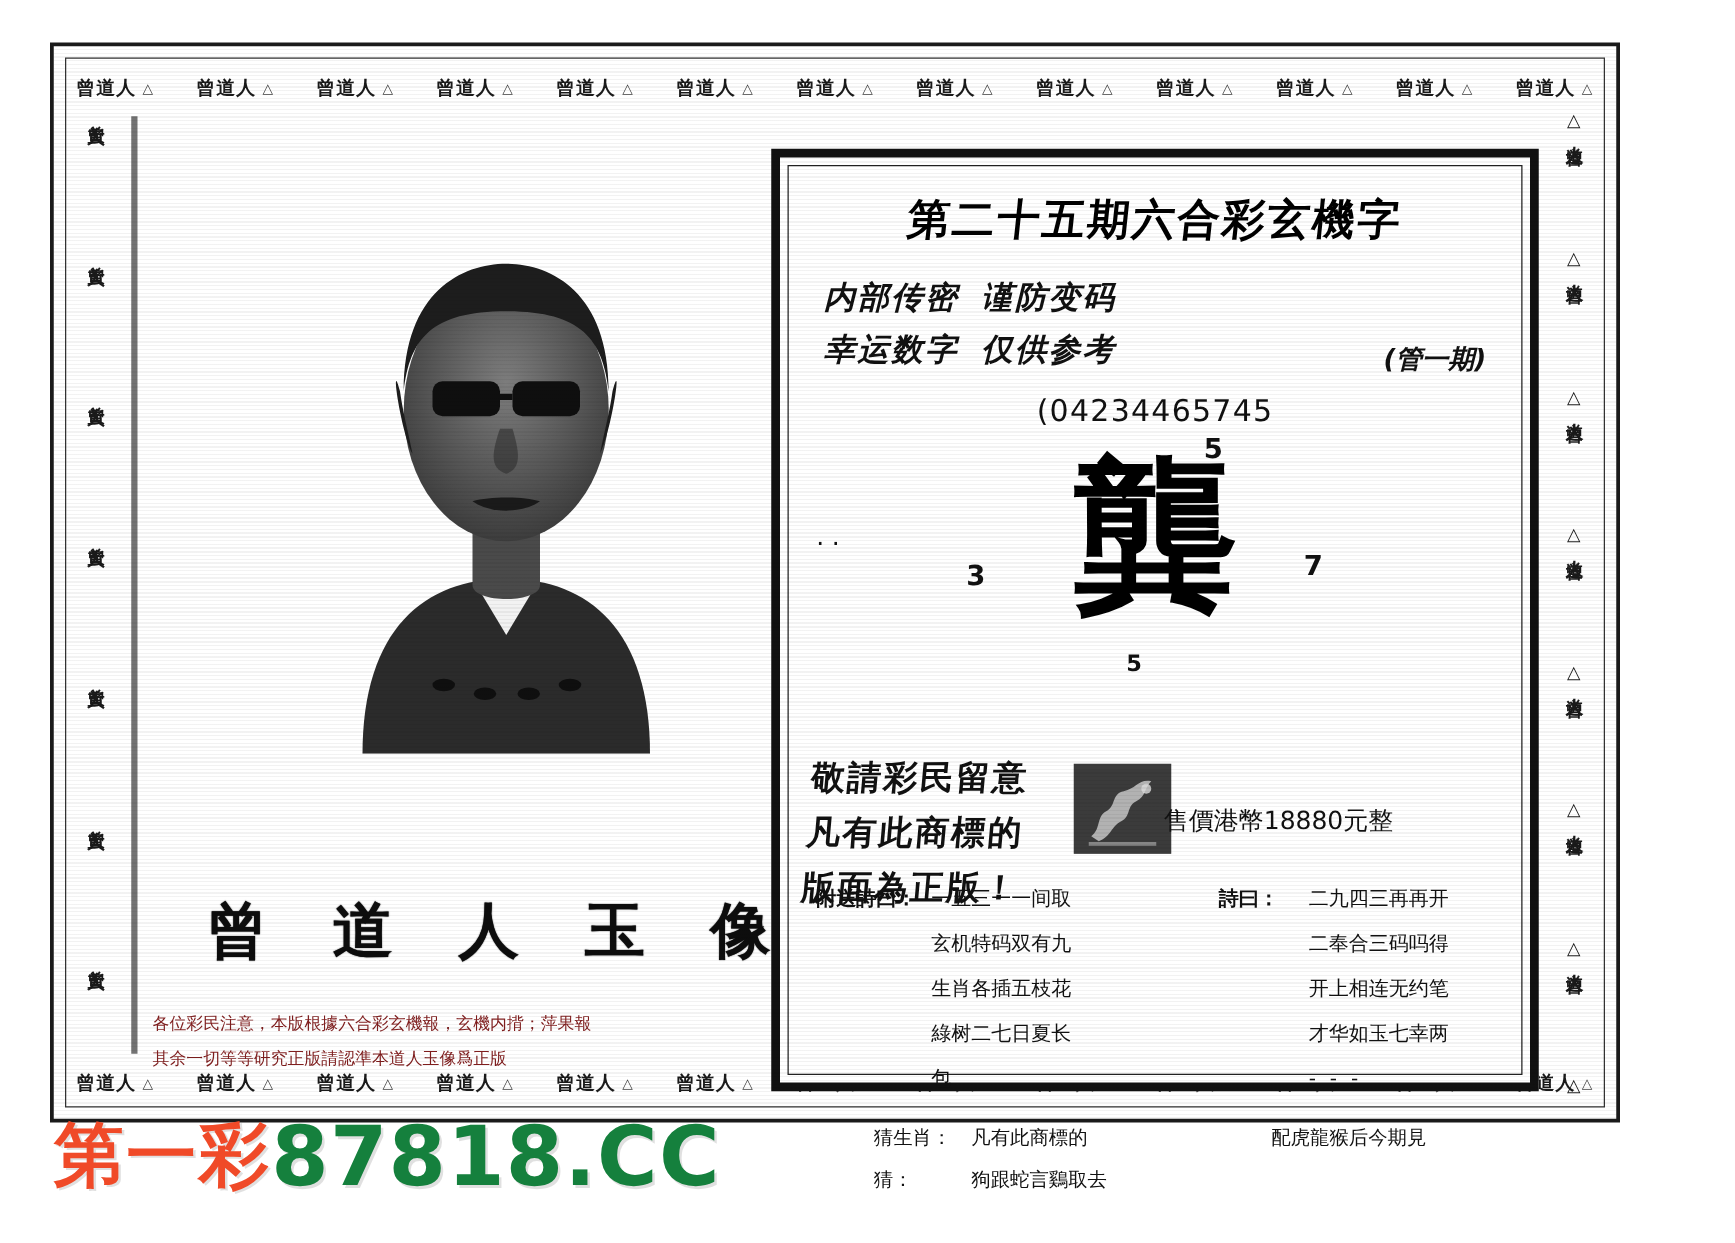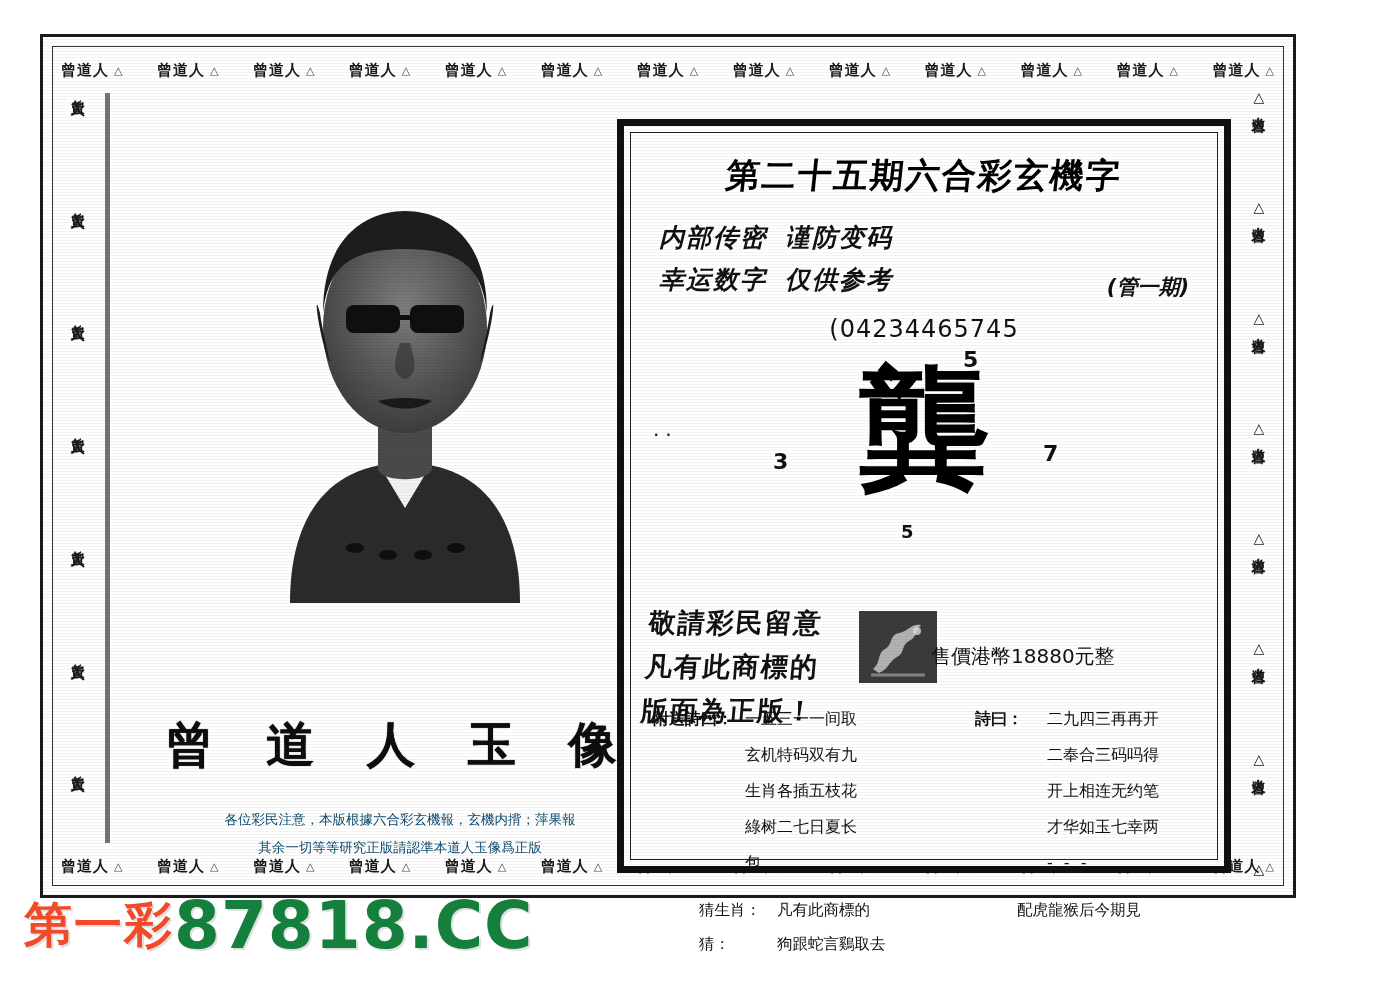--- a/index.html
+++ b/index.html
@@ -36,22 +36,22 @@
   .left-col{position:absolute;left:0;top:0;width:580px;height:100%;
             border-left:5px solid #737373;border-right:0;}
   .portrait{position:absolute;left:150px;top:70px;width:290px;height:440px;}
   .portrait svg{display:block;}
 
   .left-title{position:absolute;left:10px;top:620px;width:560px;text-align:center;
               font-size:48px;font-weight:bold;letter-spacing:18px;
               font-family:"DejaVu Serif","Liberation Serif",serif;color:#0d0d0d;
               text-shadow:0 0 1px #000;}
   .left-note{position:absolute;left:12px;top:712px;width:556px;
-             font-size:13.5px;line-height:28px;color:#0c4a6e;
-             font-family:"DejaVu Sans","Liberation Sans",sans-serif;text-align:center;}
+             font-size:13.5px;line-height:28px;color:#7f1d1d;
+             font-family:"DejaVu Sans","Liberation Sans",sans-serif;}
 
   
   .right-panel{position:absolute;right:0;top:26px;width:600px;height:740px;
                border:7px solid #111;background:#fff;}
   .right-inner{position:absolute;left:6px;top:6px;right:6px;bottom:6px;
                border:1px solid #222;padding:10px 12px;box-sizing:border-box;}
 
   .rp-title{margin-top:10px;text-align:center;font-size:34px;font-weight:bold;
             letter-spacing:2px;font-family:"DejaVu Serif","Liberation Serif",serif;
             transform:skewX(-6deg);color:#000;}
@@ -95,23 +95,23 @@
 
   .guess{position:absolute;left:6px;top:760px;right:6px;font-size:15.5px;line-height:34px;}
   .guess-row{display:flex;}
   .guess-label{width:78px;padding-left:62px;white-space:nowrap;}
   .guess-a{width:240px;white-space:nowrap;}
   .guess-b{white-space:nowrap;}
 
   
   .overlay{position:absolute;left:24px;top:880px;width:880px;height:90px;
            display:flex;align-items:center;pointer-events:none;}
-  .ov-cn{font-size:48px;font-weight:bold;color:#f04a28;
+  .ov-cn{font-size:56px;font-weight:bold;color:#f04a28;
          font-family:"DejaVu Serif","Liberation Serif",serif;letter-spacing:2px;
-         text-shadow:2px 2px 0 rgba(0,0,0,.12);}
+         text-shadow:2px 2px 0 rgba(0,0,0,.12);margin-left:19px;}
   .ov-num{font-size:66px;font-weight:bold;color:#15803d;
           font-family:"DejaVu Sans","Liberation Sans",sans-serif;letter-spacing:1px;
           text-shadow:2px 2px 0 rgba(0,0,0,.12);}
   .noise{position:absolute;inset:0;pointer-events:none;opacity:.05;
          background:repeating-linear-gradient(0deg,#000 0 1px,transparent 1px 3px);}
 </style>
 </head>
 <body>
 
 <div class="poster">

